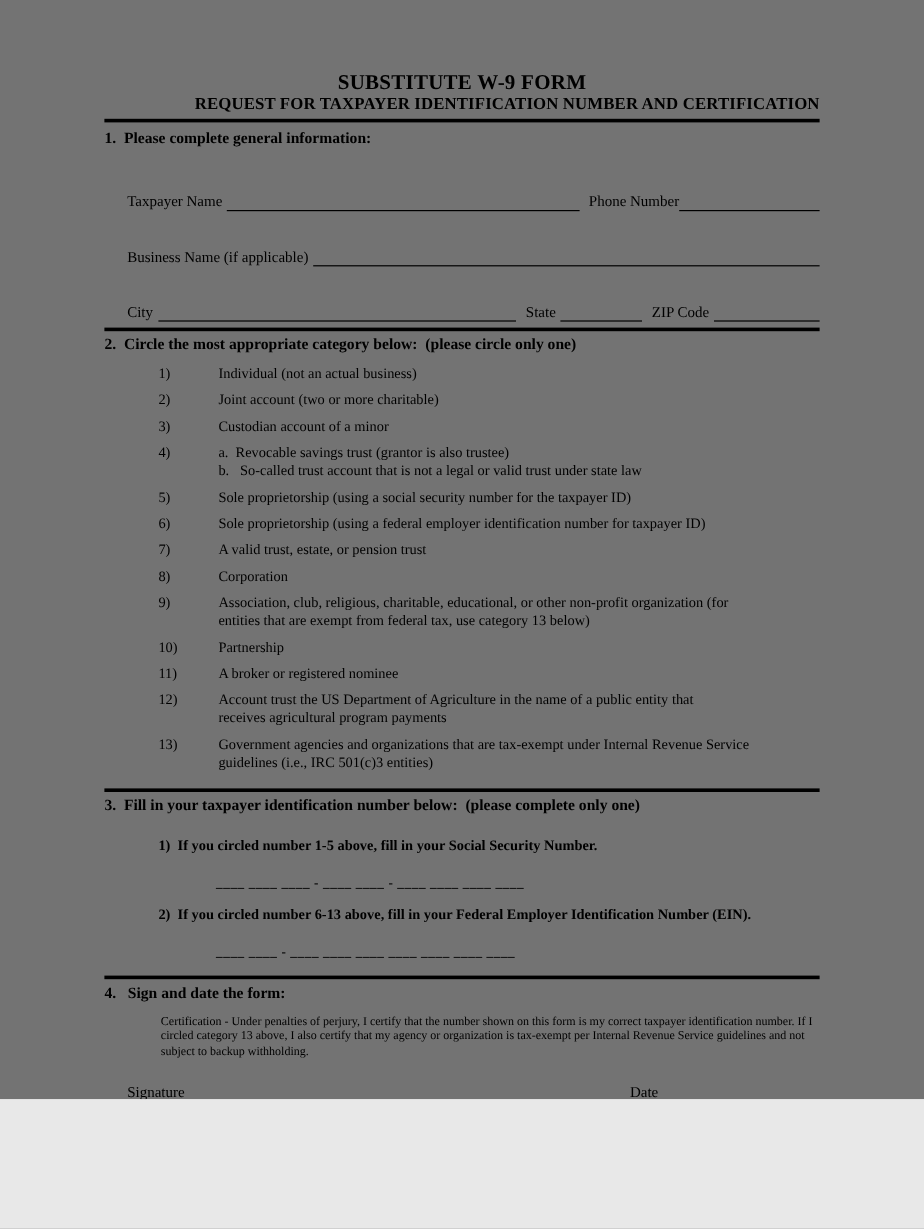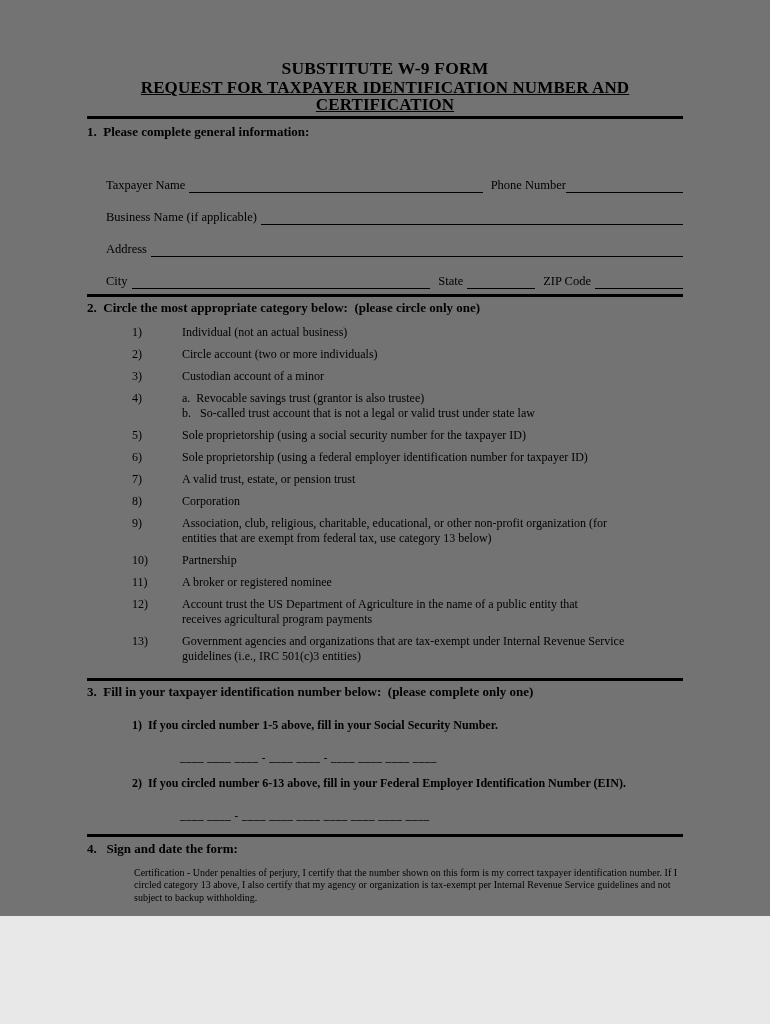--- a/index.html
+++ b/index.html
@@ -7,34 +7,34 @@
     position:relative;
     width:770px;height:916px;
     background:#737373;
     color:#000;
     font-family:"Liberation Serif","DejaVu Serif",serif;
     overflow:hidden;
     margin:0 auto;
   }
   .content{margin:0 87px;padding-top:57px;width:596px;box-sizing:border-box;}
   .title{font-size:17.5px;font-weight:bold;text-align:center;line-height:22px;letter-spacing:.2px;}
-  .subtitle{font-size:17px;font-weight:bold;text-align:center;line-height:17px;letter-spacing:.1px;text-decoration:underline;}
+  .subtitle{font-size:14px;font-weight:bold;text-align:right;line-height:17px;letter-spacing:.1px;}
   .rule{height:2.6px;background:#000;}
   .rule.thick{height:3px;}
   .rule.under{margin-top:3px;}
   .ws{white-space:pre-wrap;}
   .sec-head{font-size:13px;font-weight:bold;line-height:16px;}
   .sec1-head{margin-top:5px;}
   .frow{display:flex;align-items:flex-end;font-size:12.5px;line-height:15px;padding-left:19px;}
   .frow .lbl{white-space:nowrap;}
   .fl{border-bottom:1.2px solid #000;height:14px;display:inline-block;}
   .grow{flex:1 1 auto;}
   .ml4{margin-left:4px;} .ml8{margin-left:8px;} .ml14{margin-left:14px;}
   .row-taxpayer{margin-top:38px;}
-  .frow + .frow{margin-top:17px;justify-content:flex-end;}
+  .frow + .frow{margin-top:31px;justify-content:flex-end;}
   .div-s2{margin-top:5px;}
   .sec2-head{margin-top:3px;}
   .cat-list{margin-top:9px;padding-left:45px;font-size:12px;}
   .item{display:flex;margin-bottom:7px;line-height:15px;}
   .inum{width:50px;flex:0 0 50px;}
   .itxt{flex:1;}
   .l{display:block;white-space:pre-wrap;}
   .l:empty{display:none;}
   .div-s3{margin-top:14px;}
   .sec3-head{margin-top:3px;}
@@ -71,24 +71,20 @@
       <span class="fl grow ml4"></span>
       <span class="lbl ml8">Phone Number</span>
       <span class="fl phone"></span>
     </div>
 
     <div class="frow">
       <span class="lbl">Business Name (if applicable)</span>
       <span class="fl grow ml4"></span>
     </div>
 
-    <div class="frow">
-      <span class="lbl">Address</span>
-      <span class="fl grow ml4"></span>
-    </div>
 
     <div class="frow">
       <span class="lbl">City</span>
       <span class="fl grow ml4"></span>
       <span class="lbl ml8">State</span>
       <span class="fl state ml4"></span>
       <span class="lbl ml8">ZIP Code</span>
       <span class="fl zip ml4"></span>
     </div>
 
@@ -99,21 +95,21 @@
   <div class="item">
     <span class="inum">1)</span>
     <span class="itxt">
       <span class="l">Individual (not an actual business)</span>
     </span>
   </div>
 
   <div class="item">
     <span class="inum">2)</span>
     <span class="itxt">
-      <span class="l">Circle account (two or more individuals)</span>
+      <span class="l">Joint account (two or more charitable)</span>
     </span>
   </div>
 
   <div class="item">
     <span class="inum">3)</span>
     <span class="itxt">
       <span class="l">Custodian account of a minor</span>
     </span>
   </div>
 

